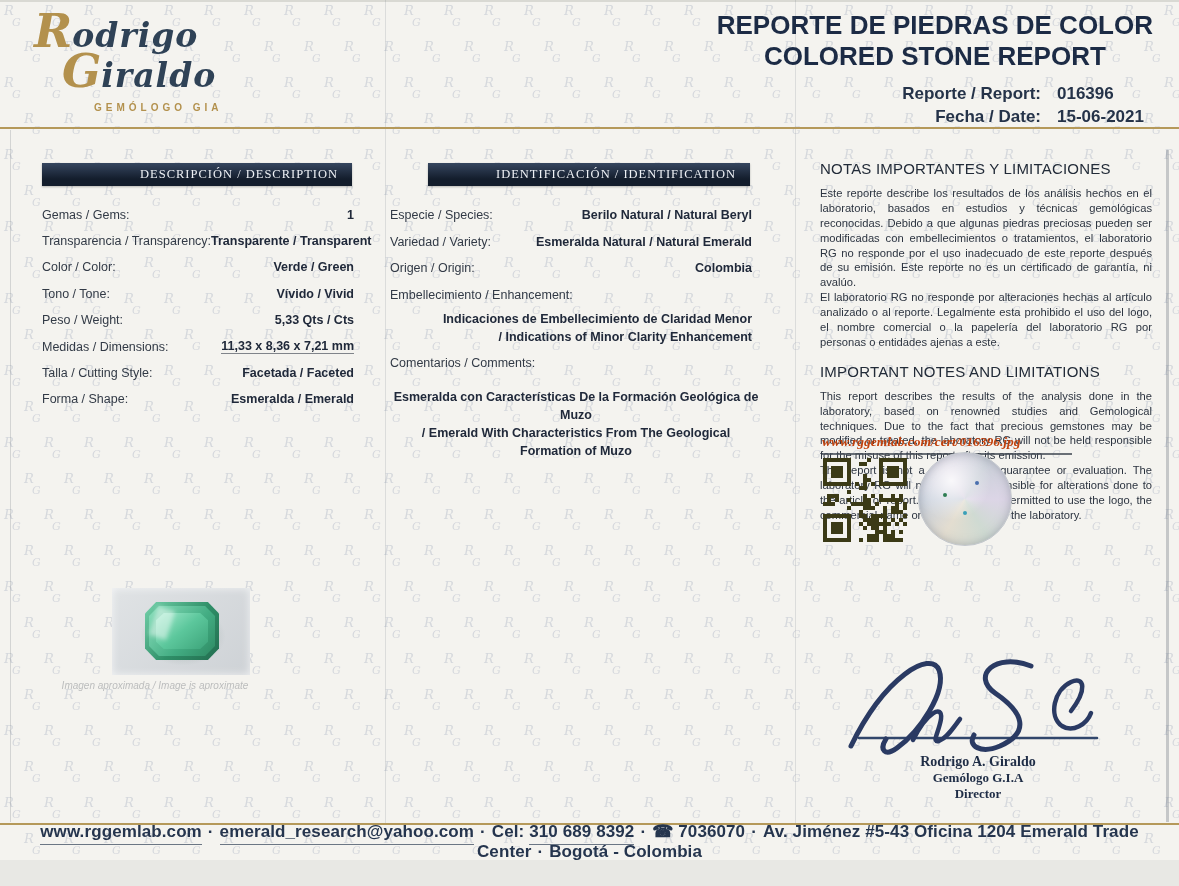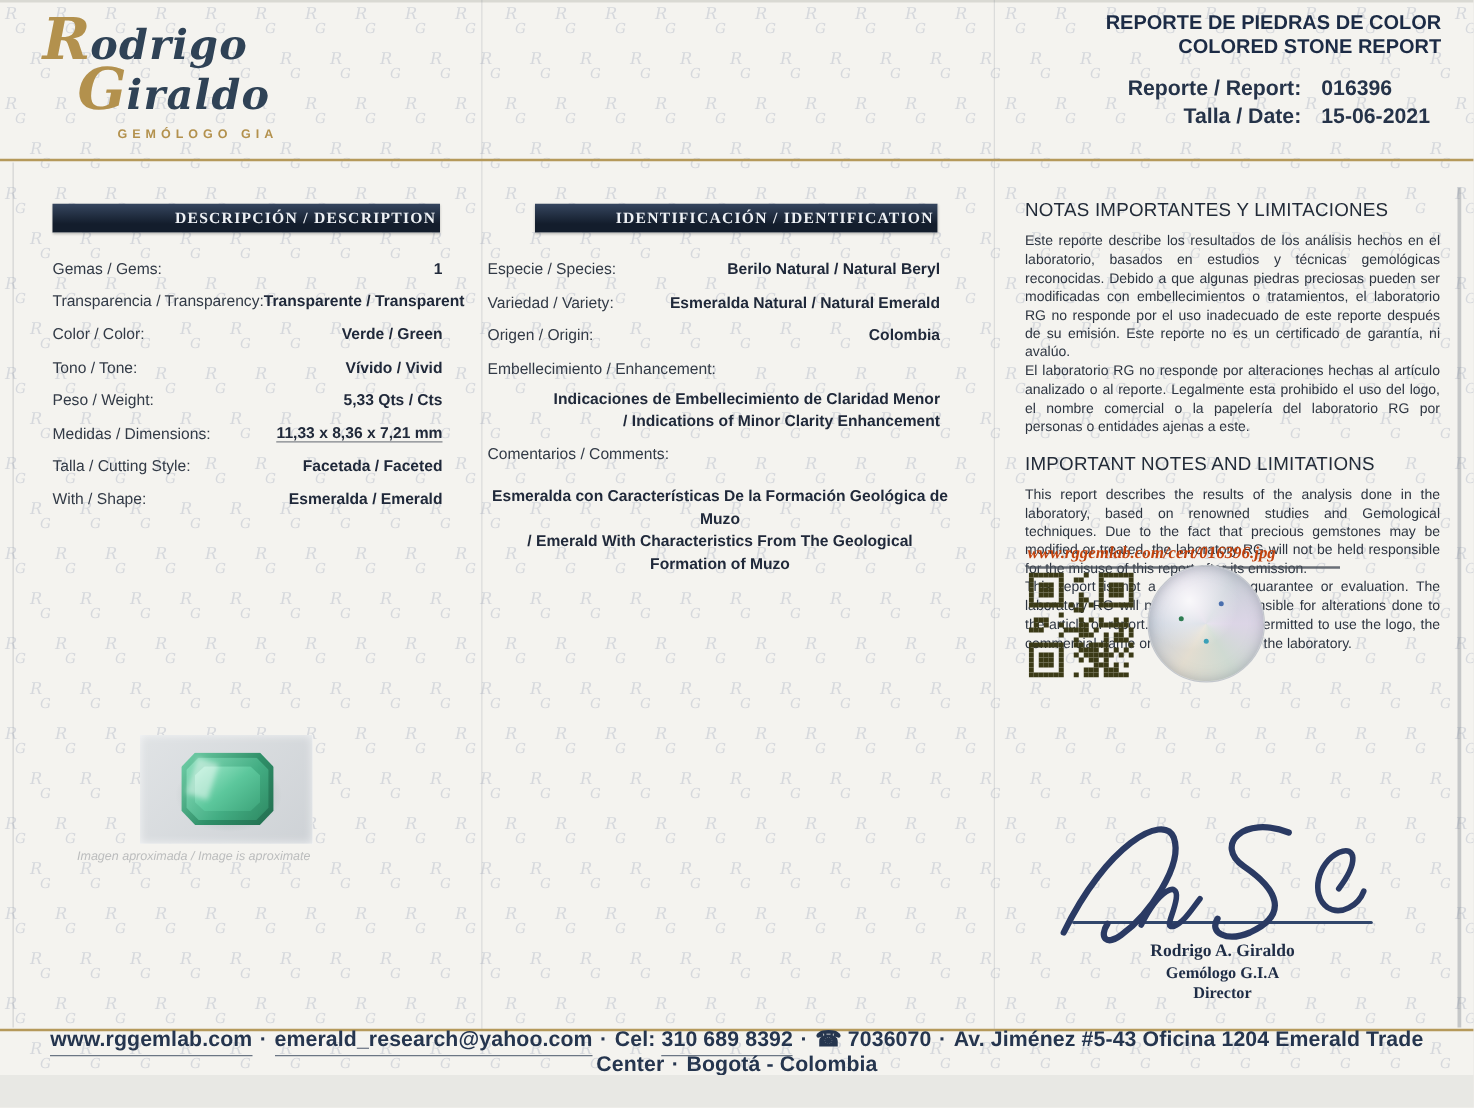--- a/index.html
+++ b/index.html
@@ -14,29 +14,29 @@
   #wm-layer{position:absolute;inset:0;z-index:0;}
   .layer{position:absolute;inset:0;z-index:1;}
   
   .logo{position:absolute;left:34px;top:8px;width:260px;}
   .logo .row{font-family:"DejaVu Serif",serif;font-style:italic;line-height:1;}
   .logo .init{font-size:46px;color:#b3914d;font-weight:700;}
   .logo .rest{font-size:33px;color:#2f4256;font-weight:700;letter-spacing:1px;}
   .logo .row2{margin-left:28px;margin-top:-6px;}
   .logo .sub{margin:8px 0 0 60px;font-size:10px;letter-spacing:4px;color:#b3914d;font-weight:700;}
   .title-block{position:absolute;right:26px;top:10px;text-align:right;}
-  .title-line{font-size:16px;font-weight:700;color:#1c2b45;line-height:1.18;}
+  .title-line{font-size:26px;font-weight:700;color:#1c2b45;line-height:1.18;text-align:center;}
   .report-rows{margin-top:12px;font-size:17px;font-weight:700;color:#253349;}
   .report-row{display:flex;justify-content:flex-end;gap:16px;line-height:1.32;}
   .report-row .val{min-width:96px;text-align:left;}
   .gold-rule{position:absolute;left:0;top:127px;width:100%;height:2px;background:#b5995a;}
   
   .bar{position:absolute;height:23px;background:linear-gradient(180deg,#36465f,#131d2c 70%);
-       color:#eef1f5;font-family:"Liberation Serif",serif;font-weight:700;font-size:12.5px;
-       letter-spacing:1px;text-align:right;line-height:23px;padding-right:3px;box-sizing:border-box;
+       color:#eef1f5;font-family:"Liberation Serif",serif;font-weight:400;font-size:12.5px;
+       letter-spacing:1px;text-align:right;line-height:23px;padding-right:14px;box-sizing:border-box;
        box-shadow:0 1px 2px rgba(0,0,0,.25);}
   
   .fields{position:absolute;display:flex;flex-direction:column;}
   .frow{display:flex;justify-content:space-between;align-items:flex-end;white-space:nowrap;}
   .flabel{font-size:12.5px;color:#323a46;}
   .fvalue{font-size:12.5px;font-weight:700;color:#20293a;}
   .block-value{position:absolute;font-size:12.5px;font-weight:700;color:#20293a;line-height:1.45;}
   
   .photo-box{position:absolute;left:112px;top:588px;width:138px;height:87px;
              background:linear-gradient(135deg,#e0e3e5,#ced2d6);box-shadow:inset 0 0 8px rgba(255,255,255,.7);}
@@ -115,21 +115,21 @@
 
     <div class="title-block">
       <div class="title-line">REPORTE DE PIEDRAS DE COLOR</div>
       <div class="title-line">COLORED STONE REPORT</div>
       <div class="report-rows">
         <div class="report-row">
           <span>Reporte / Report:</span>
           <span class="val">016396</span>
         </div>
         <div class="report-row">
-          <span>Talla / Date:</span>
+          <span>Fecha / Date:</span>
           <span class="val">15-06-2021</span>
         </div>
       </div>
     </div>
 
     <div class="gold-rule"></div>
 
     <div class="bar" style="left:42px;top:163px;width:310px;">DESCRIPCIÓN / DESCRIPTION</div>
     <div class="fields" style="left:42px;top:208px;width:312px;gap:12.2px;">
       <div class="frow">
@@ -154,21 +154,21 @@
         </div>
       <div class="frow">
           <span class="flabel">Medidas / Dimensions:</span>
           <span class="fvalue" style="border-bottom:1px solid rgba(50,58,70,.6);">11,33 x 8,36 x 7,21 mm</span>
         </div>
       <div class="frow">
           <span class="flabel">Talla / Cutting Style:</span>
           <span class="fvalue">Facetada / Faceted</span>
         </div>
       <div class="frow">
-          <span class="flabel">With / Shape:</span>
+          <span class="flabel">Forma / Shape:</span>
           <span class="fvalue">Esmeralda / Emerald</span>
         </div>
     </div>
 
     <div class="photo-box">
       <div class="gem-shadow"></div>
       <div class="gem">
         <div class="gem-mid"></div>
         <div class="gem-table"></div>
         <div class="gem-glint"></div>

